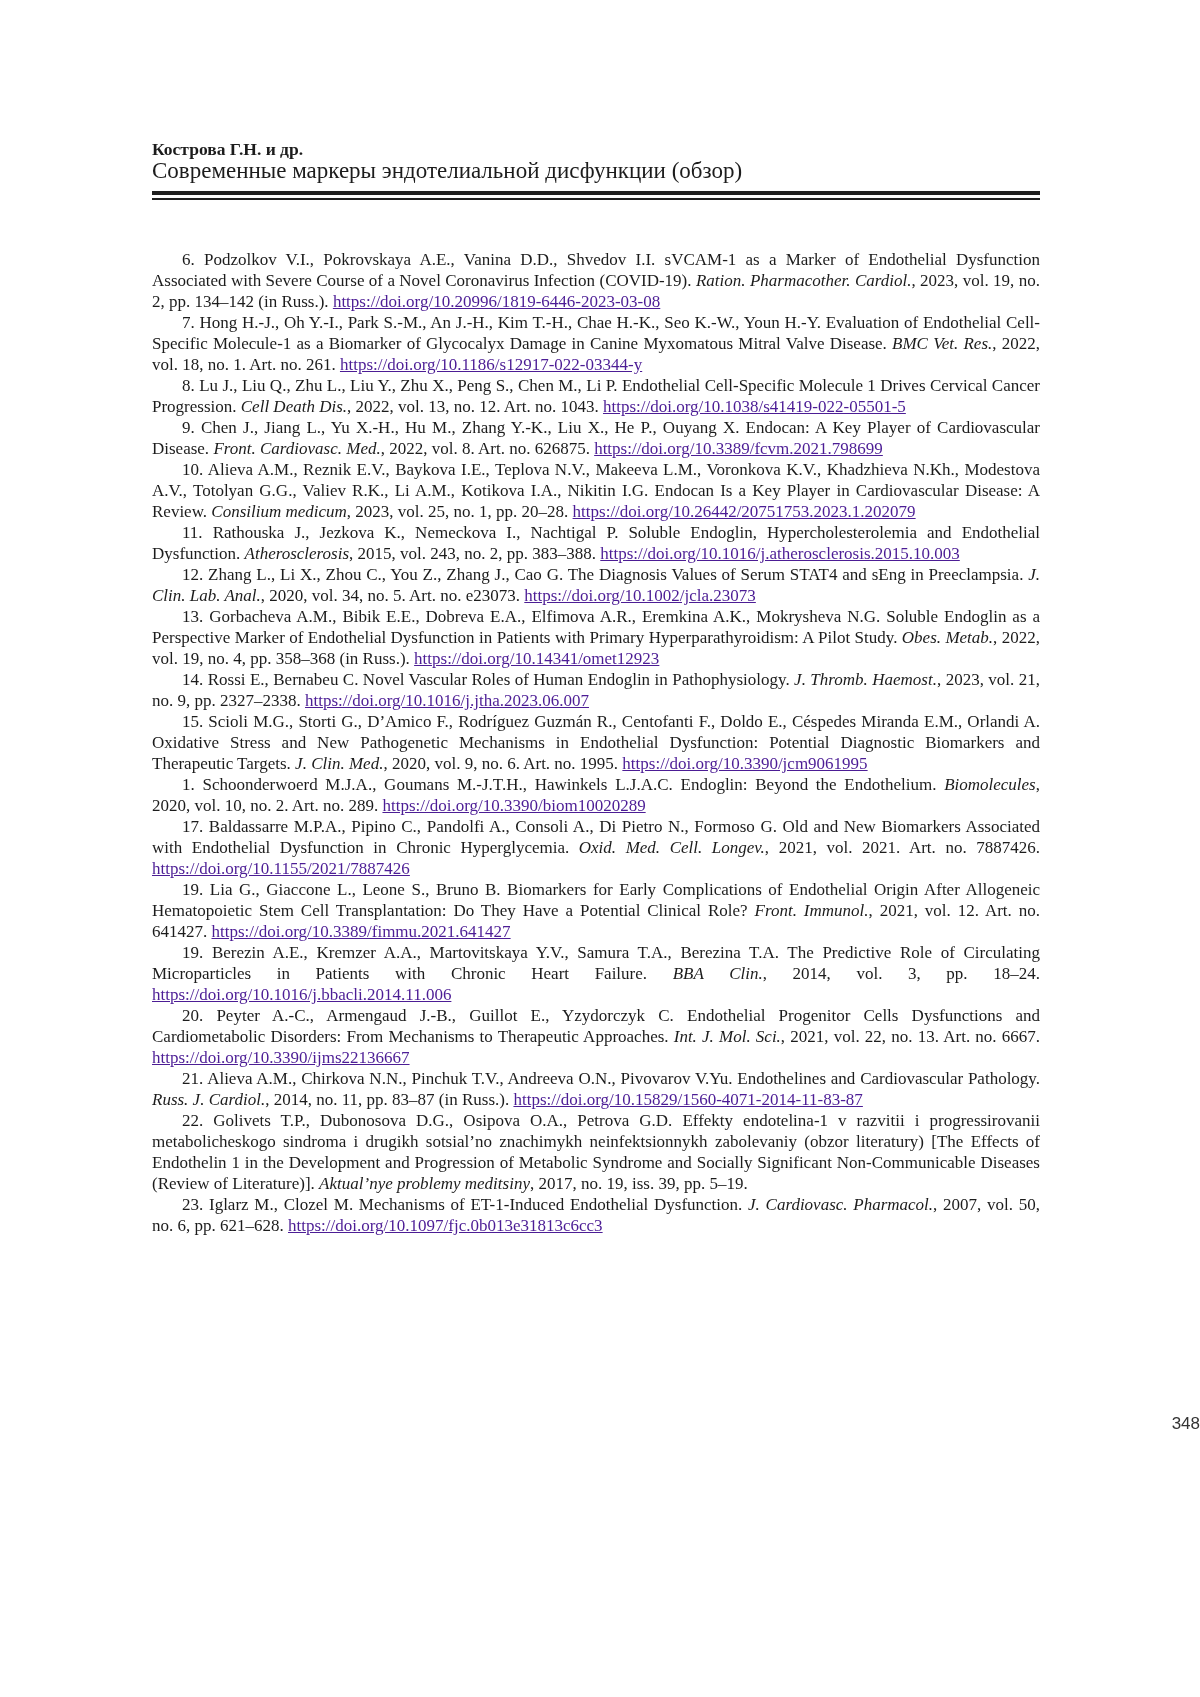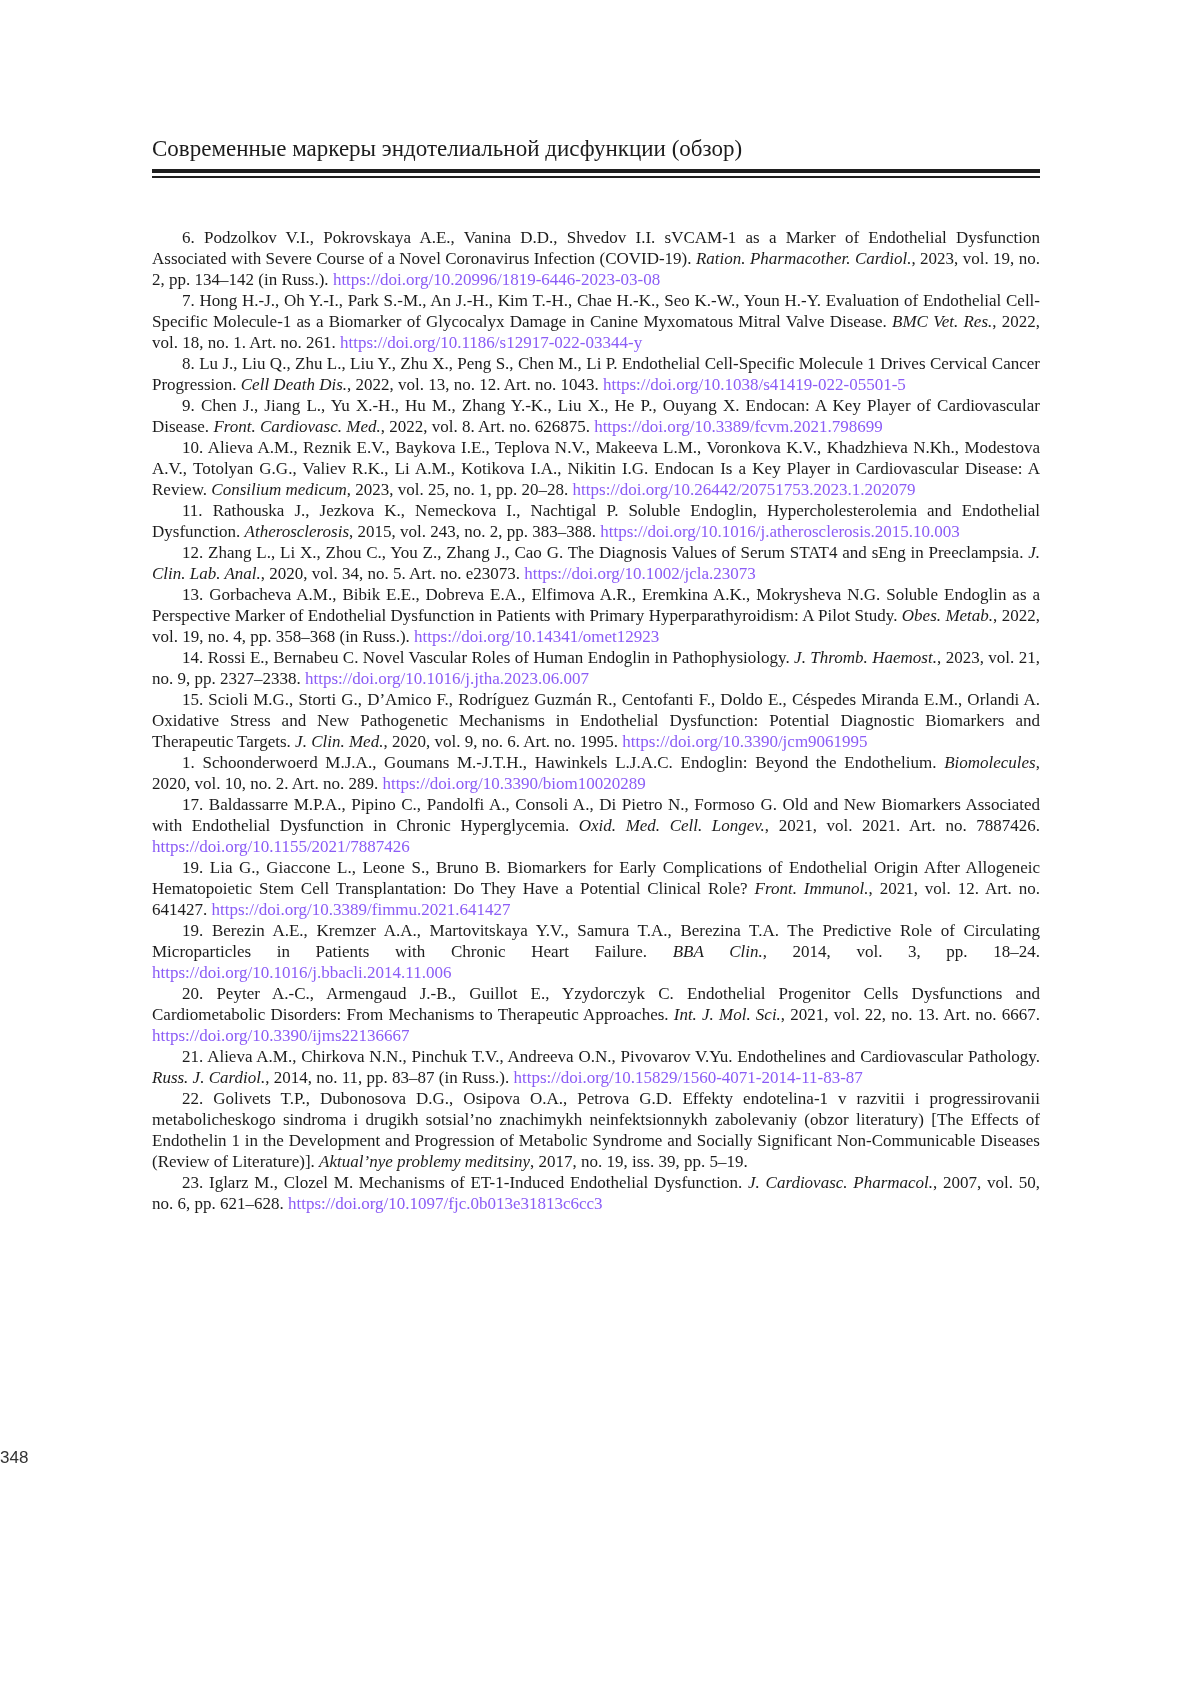--- a/index.html
+++ b/index.html
@@ -53,41 +53,43 @@
     text-align: justify;
   }
   .ref {
     margin: 0;
     text-indent: 30px;
     overflow-wrap: break-word;
   }
   .ref i {
   }
   .doi-link {
-    color: #8b5cf6;
+    color: #4c1d95;
+    text-decoration: underline;
     cursor: pointer;
     overflow-wrap: anywhere;
   }
   .page-number {
     position: absolute;
     left: 0;
-    top: 1448px;
+    top: 1414px;
     width: 100%;
-    text-align: left;
+    text-align: right;
     font-family: "Liberation Sans", "DejaVu Sans", sans-serif;
     font-size: 17px;
     color: #333333;
   }
 </style>
 </head>
 <body>
 
 <div class="page">
   <div class="content">
 
+    <div class="hdr-authors">Кострова Г.Н. и др.</div>
 
     <div class="hdr-subtitle">Современные маркеры эндотелиальной дисфункции (обзор)</div>
 
     <div class="rule-block">
       <div class="rule-thick"></div>
       <div class="rule-gap"></div>
       <div class="rule-thin"></div>
     </div>
 
     <div class="refs" id="refs">

